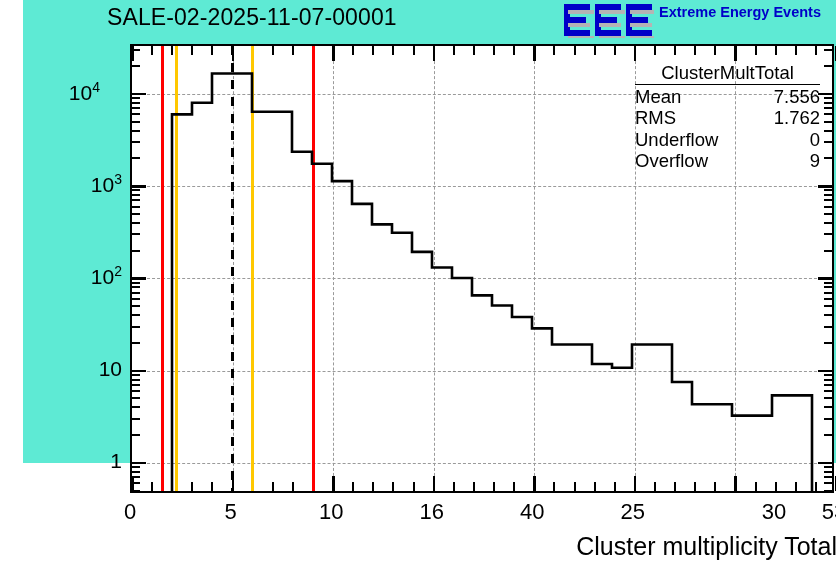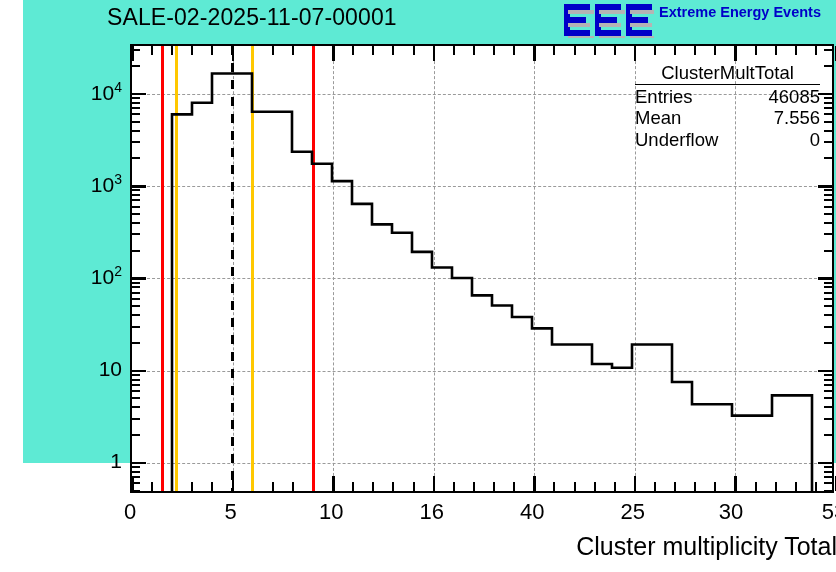--- a/index.html
+++ b/index.html
@@ -290,44 +290,48 @@
     <svg id="histlayer" viewBox="0 0 704 449" preserveAspectRatio="none">
       <path id="histpath" fill="none" stroke="#000" stroke-width="2.6" stroke-linejoin="miter" stroke-linecap="butt" vector-effect="non-scaling-stroke" d="M 40.23 449.00 L 40.23 69.00 L 60.34 69.00 L 60.34 57.30 L 80.46 57.30 L 80.46 27.78 L 100.57 27.78 L 100.57 27.78 L 120.69 27.78 L 120.69 66.37 L 140.80 66.37 L 140.80 66.37 L 160.91 66.37 L 160.91 106.76 L 181.03 106.76 L 181.03 118.87 L 201.14 118.87 L 201.14 136.32 L 221.26 136.32 L 221.26 159.30 L 241.37 159.30 L 241.37 179.99 L 261.49 179.99 L 261.49 188.39 L 281.60 188.39 L 281.60 207.77 L 301.71 207.77 L 301.71 223.48 L 321.83 223.48 L 321.83 234.06 L 341.94 234.06 L 341.94 251.58 L 362.06 251.58 L 362.06 261.84 L 382.17 261.84 L 382.17 273.37 L 402.29 273.37 L 402.29 284.90 L 422.40 284.90 L 422.40 301.15 L 442.51 301.15 L 442.51 301.15 L 462.63 301.15 L 462.63 320.89 L 482.74 320.89 L 482.74 324.71 L 502.86 324.71 L 502.86 301.15 L 522.97 301.15 L 522.97 301.15 L 543.09 301.15 L 543.09 339.01 L 563.20 339.01 L 563.20 361.43 L 583.31 361.43 L 583.31 361.43 L 603.43 361.43 L 603.43 372.96 L 623.54 372.96 L 623.54 372.96 L 643.66 372.96 L 643.66 352.49 L 663.77 352.49 L 663.77 352.49 L 683.89 352.49 L 683.89 449.00"></path>
     </svg>
   </div>
 
   <div id="labels">
       <div class="ylab" style="top: 460.996px; right: 737px;">1</div>
       <div class="ylab" style="top: 368.71px; right: 737px;">10</div>
       <div class="ylab" style="top: 276.424px; right: 737px;">10<sup>2</sup></div>
       <div class="ylab" style="top: 184.138px; right: 737px;">10<sup>3</sup></div>
-      <div class="ylab" style="top: 91.8517px; right: 737px;">10<sup>4</sup></div>
+      <div class="ylab" style="top: 91.8517px; right: 759px;">10<sup>4</sup></div>
       <div class="xlab" style="left: 107px; top: 499px;">0</div>
       <div class="xlab" style="left: 207.571px; top: 499px;">5</div>
       <div class="xlab" style="left: 308.143px; top: 499px;">10</div>
       <div class="xlab" style="left: 408.714px; top: 499px;">16</div>
       <div class="xlab" style="left: 509.286px; top: 499px;">40</div>
       <div class="xlab" style="left: 609.857px; top: 499px;">25</div>
-      <div class="xlab" style="left: 708px; top: 499px;">30</div>
+      <div class="xlab" style="left: 751px; top: 499px;">30</div>
       <div class="xlab" style="left: 811px; top: 499px;">53</div>
     </div>
 
   <div id="xtitle">Cluster multiplicity Total</div>
 
   <div id="stats">
     <div class="sname">ClusterMultTotal</div>
     <div id="stats-rows">
-        <div class="srow">
-          <span class="k">Entries</span>
-          <span class="v">46085</span>
-        </div>
         <div class="srow">
           <span class="k">Mean</span>
           <span class="v">7.556</span>
         </div>
         <div class="srow">
+          <span class="k">RMS</span>
+          <span class="v">1.762</span>
+        </div>
+        <div class="srow">
           <span class="k">Underflow</span>
           <span class="v">0</span>
         </div>
+        <div class="srow">
+          <span class="k">Overflow</span>
+          <span class="v">9</span>
+        </div>
       </div>
   </div>
 
 </div>
 
 </body></html>

